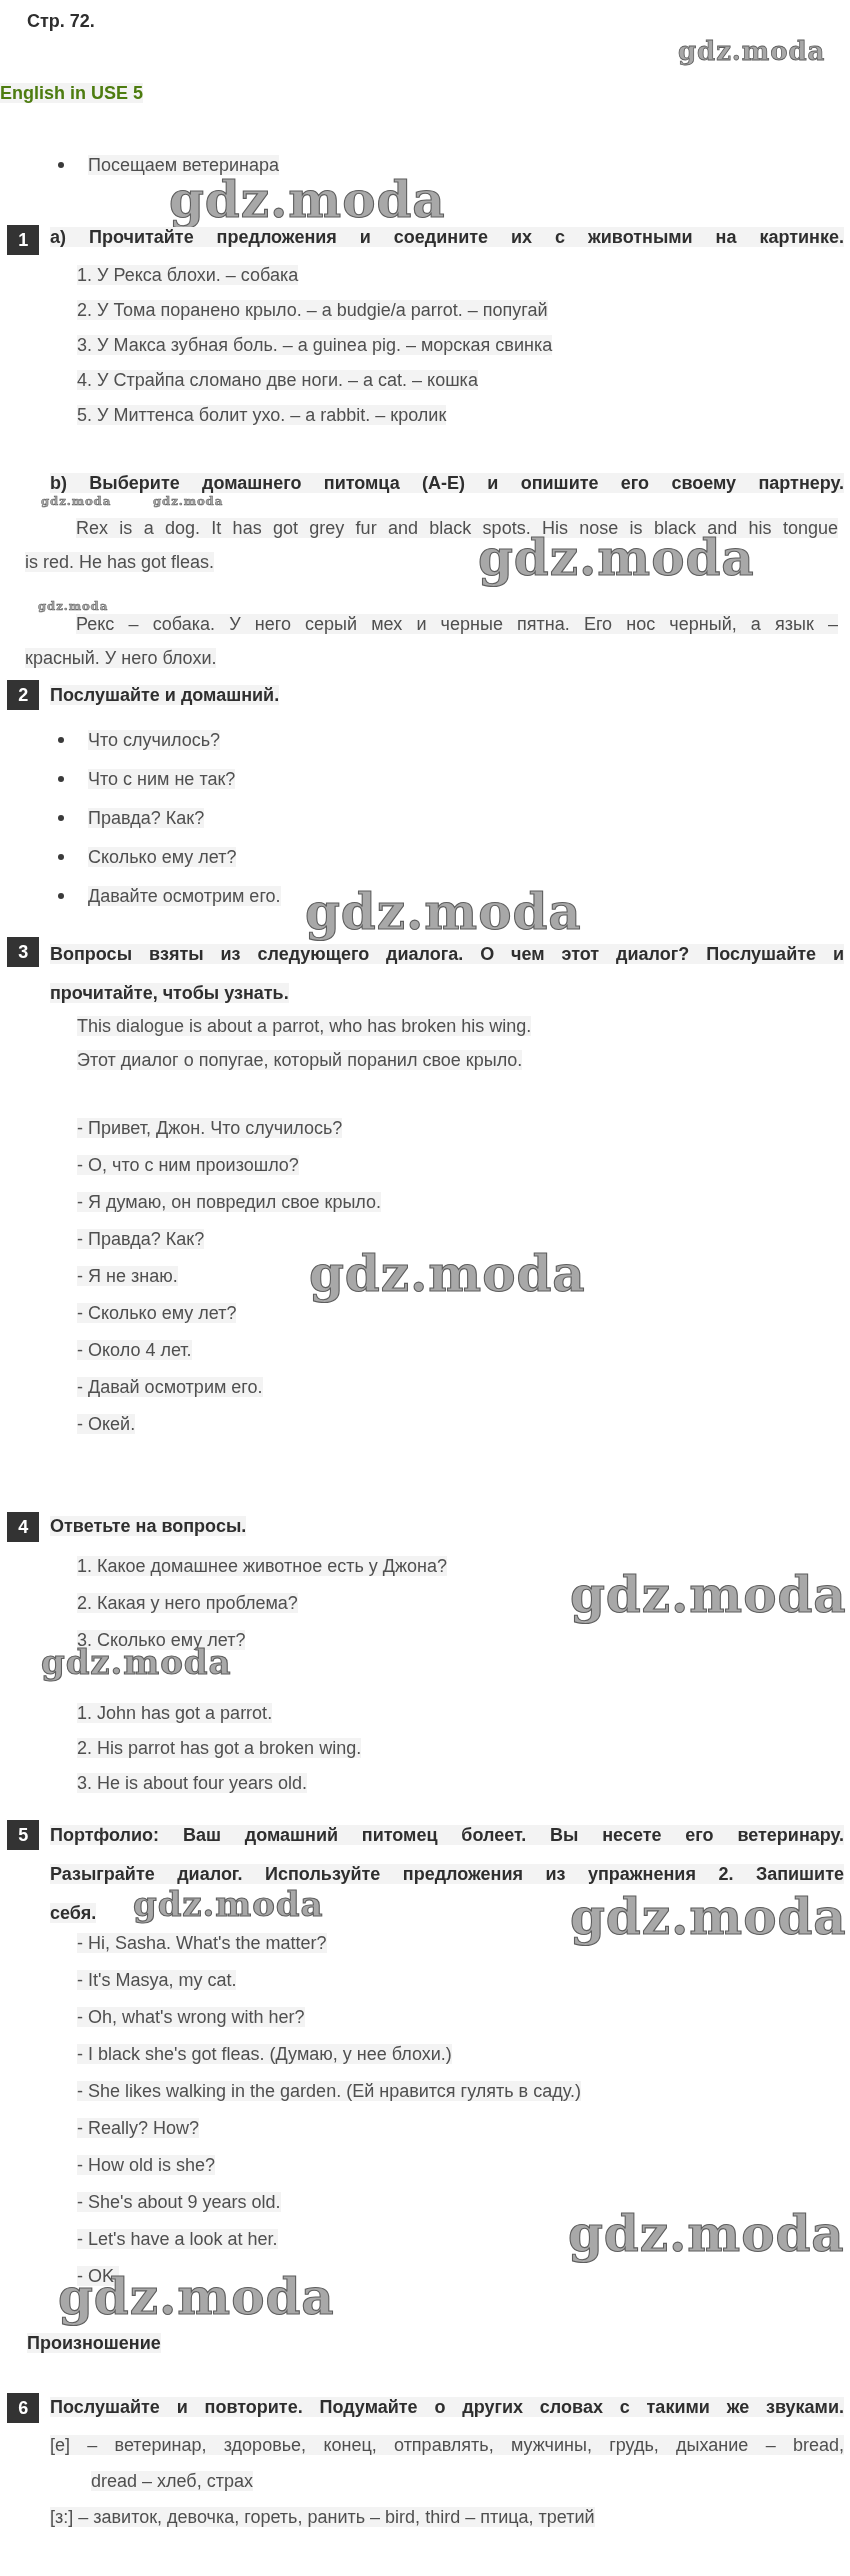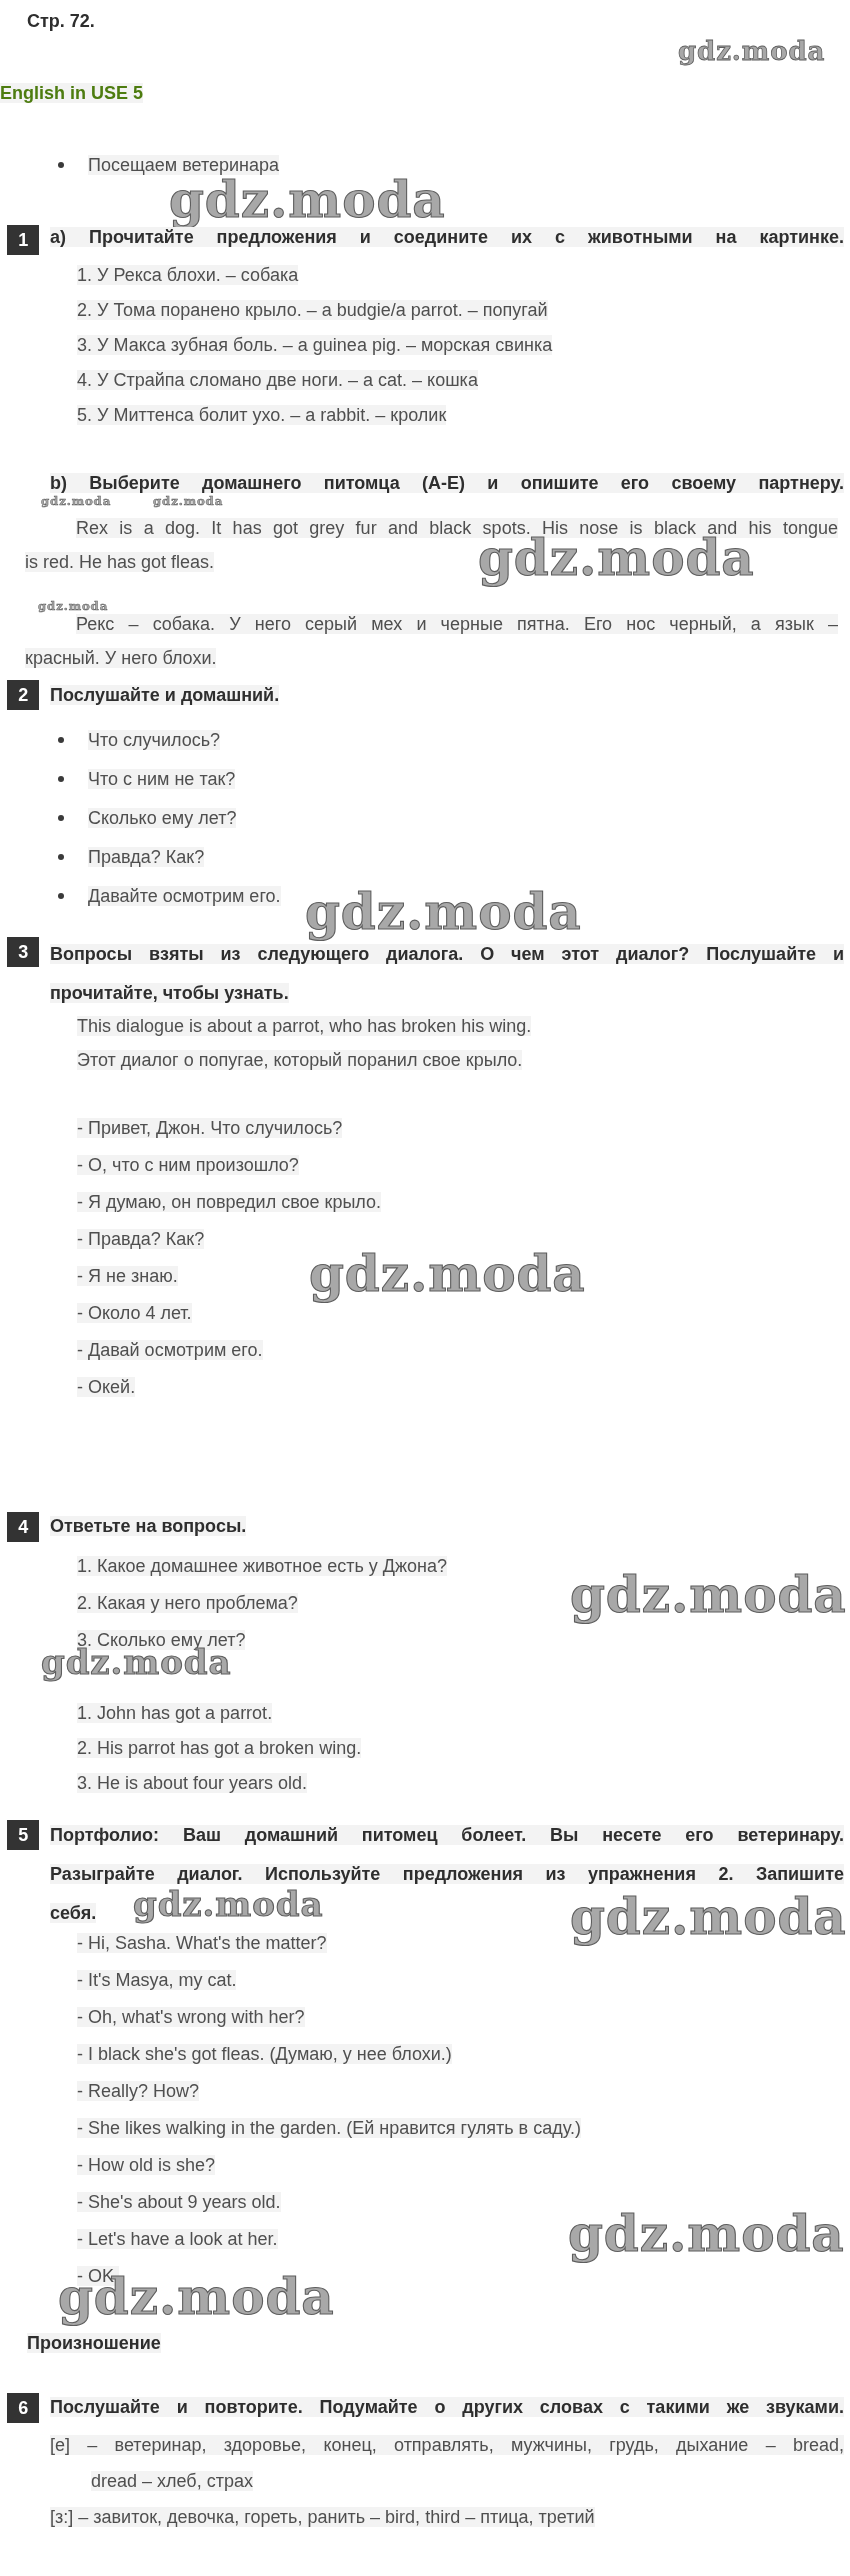--- a/index.html
+++ b/index.html
@@ -111,42 +111,43 @@
 </div>
 
 <div class="abs wm wm-tiny" style="left:38px;top:601px;">gdz.moda</div>
 
 <div class="abs badge" style="left:7.2px;top:680px;">2</div>
 <div class="abs line bold" style="left:50px;top:685px;"><span class="hl">Послушайте и домашний.</span></div>
 
 <div class="abs lh43" style="left:56px;top:721px;">
   <div class="bullet-row line"><span class="hl">Что случилось?</span></div>
   <div class="bullet-row line"><span class="hl">Что с ним не так?</span></div>
+  <div class="bullet-row line"><span class="hl">Правда? Как?</span></div>
   <div class="bullet-row line"><span class="hl">Сколько ему лет?</span></div>
-  <div class="bullet-row line"><span class="hl">Правда? Как?</span></div>
   <div class="bullet-row line"><span class="hl">Давайте осмотрим его.</span></div>
 </div>
 
 <div class="abs wm wm-big" style="left:305px;top:887px;">gdz.moda</div>
 
 <div class="abs badge" style="left:7.2px;top:937px;">3</div>
 <div class="abs hblock bold" style="left:50px;top:935px;">
   <div class="hline jl"><span class="hl">Вопросы взяты из следующего диалога. О чем этот диалог? Послушайте и</span></div>
   <div class="hline line"><span class="hl">прочитайте, чтобы узнать.</span></div>
 </div>
 
 <div class="abs line" style="left:77px;top:1009px;line-height:34px;"><span class="hl">This dialogue is about a parrot, who has broken his wing.</span></div>
 <div class="abs line" style="left:77px;top:1043px;line-height:34px;"><span class="hl">Этот диалог о попугае, который поранил свое крыло.</span></div>
 
 <div class="abs lh41" style="left:77px;top:1110px;">
   <div class="line"><span class="hl">- Привет, Джон. Что случилось?</span></div>
   <div class="line"><span class="hl">- О, что с ним произошло?</span></div>
   <div class="line"><span class="hl">- Я думаю, он повредил свое крыло.</span></div>
   <div class="line"><span class="hl">- Правда? Как?</span></div>
   <div class="line"><span class="hl">- Я не знаю.</span></div>
+  <div class="line"><span class="hl">- Сколько ему лет?</span></div>
   <div class="line"><span class="hl">- Около 4 лет.</span></div>
   <div class="line"><span class="hl">- Давай осмотрим его.</span></div>
   <div class="line"><span class="hl">- Окей.</span></div>
 </div>
 
 <div class="abs wm wm-big" style="left:309px;top:1249px;">gdz.moda</div>
 
 <div class="abs badge" style="left:7.2px;top:1512px;">4</div>
 <div class="abs line bold" style="left:50px;top:1516px;"><span class="hl">Ответьте на вопросы.</span></div>
 
@@ -173,22 +174,22 @@
 </div>
 
 <div class="abs wm wm-med" style="left:133px;top:1887px;">gdz.moda</div>
 <div class="abs wm wm-big" style="left:570px;top:1892px;">gdz.moda</div>
 
 <div class="abs lh41" style="left:77px;top:1925px;">
   <div class="line"><span class="hl">- Hi, Sasha. What's the matter?</span></div>
   <div class="line"><span class="hl">- It's Masya, my cat.</span></div>
   <div class="line"><span class="hl">- Oh, what's wrong with her?</span></div>
   <div class="line"><span class="hl">- I black she's got fleas. (Думаю, у нее блохи.)</span></div>
+  <div class="line"><span class="hl">- She likes walking in the garden. (Ей нравится гулять в саду.)</span></div>
   <div class="line"><span class="hl">- Really? How?</span></div>
-  <div class="line"><span class="hl">- She likes walking in the garden. (Ей нравится гулять в саду.)</span></div>
   <div class="line"><span class="hl">- How old is she?</span></div>
   <div class="line"><span class="hl">- She's about 9 years old.</span></div>
   <div class="line"><span class="hl">- Let's have a look at her.</span></div>
   <div class="line"><span class="hl">- OK.</span></div>
 </div>
 
 <div class="abs wm wm-big" style="left:568px;top:2209px;">gdz.moda</div>
 <div class="abs wm wm-big" style="left:58px;top:2272px;">gdz.moda</div>
 
 <div class="abs line bold" style="left:27px;top:2333px;"><span class="hl">Произношение</span></div>

